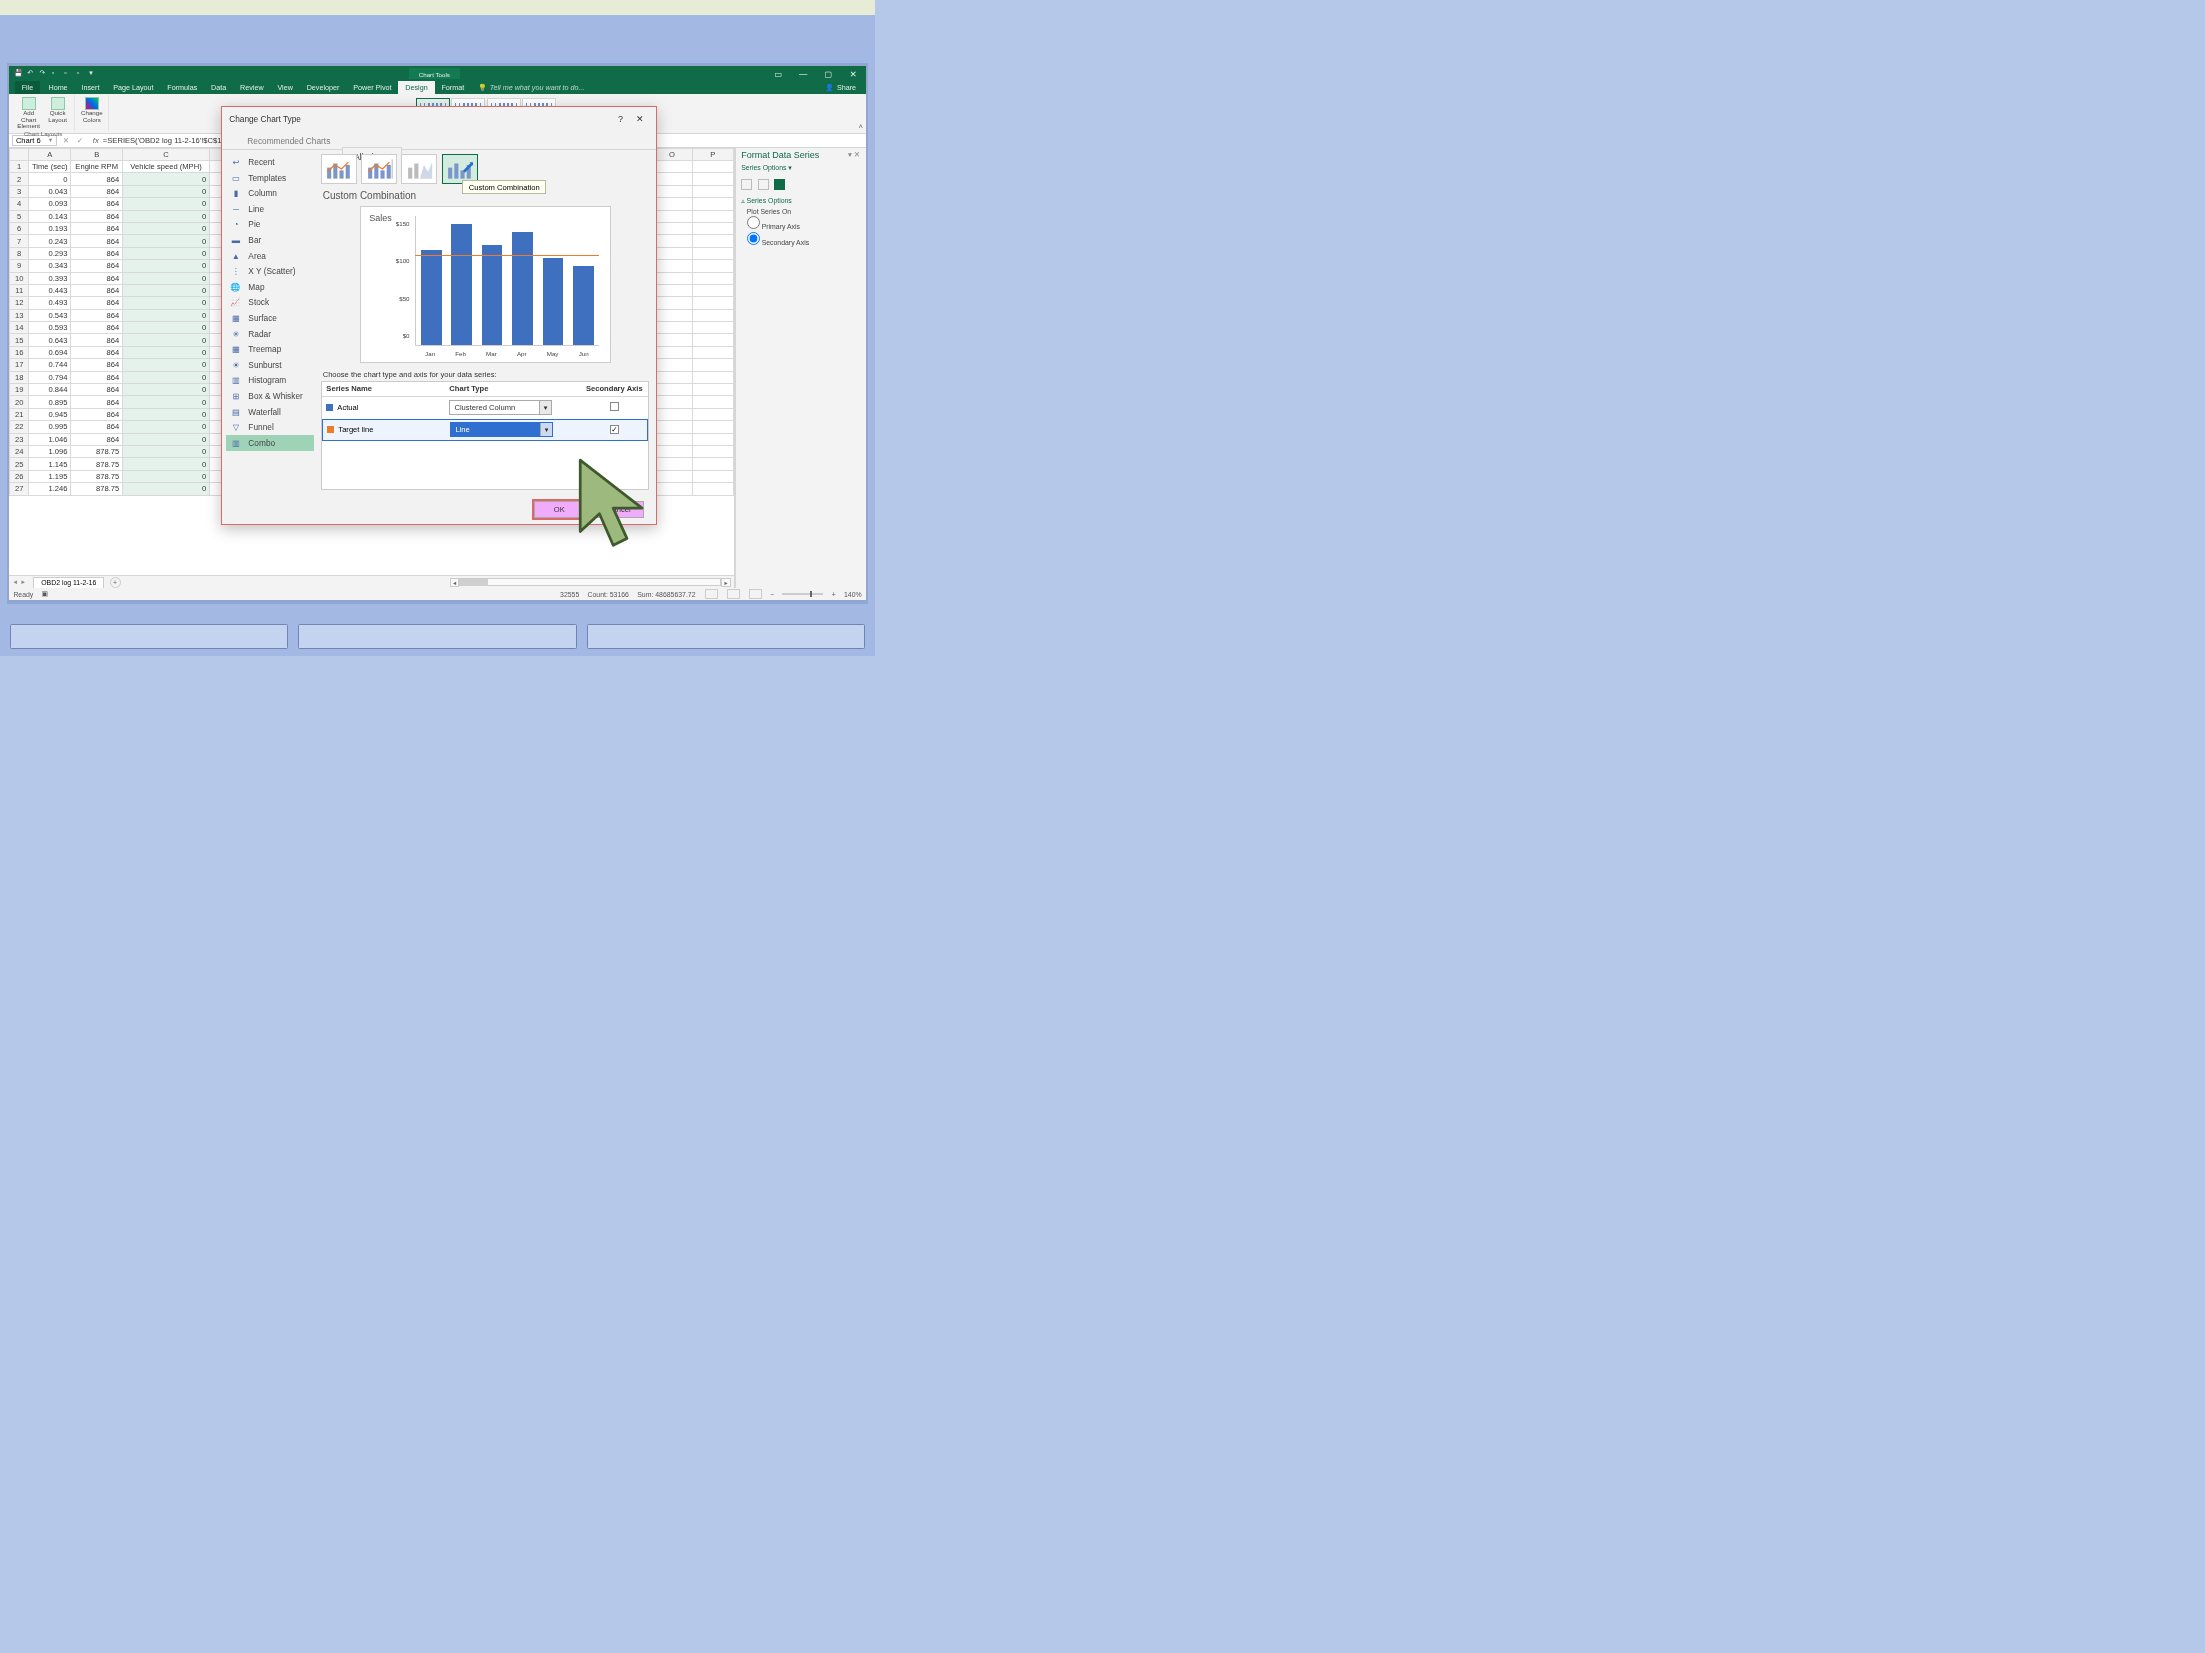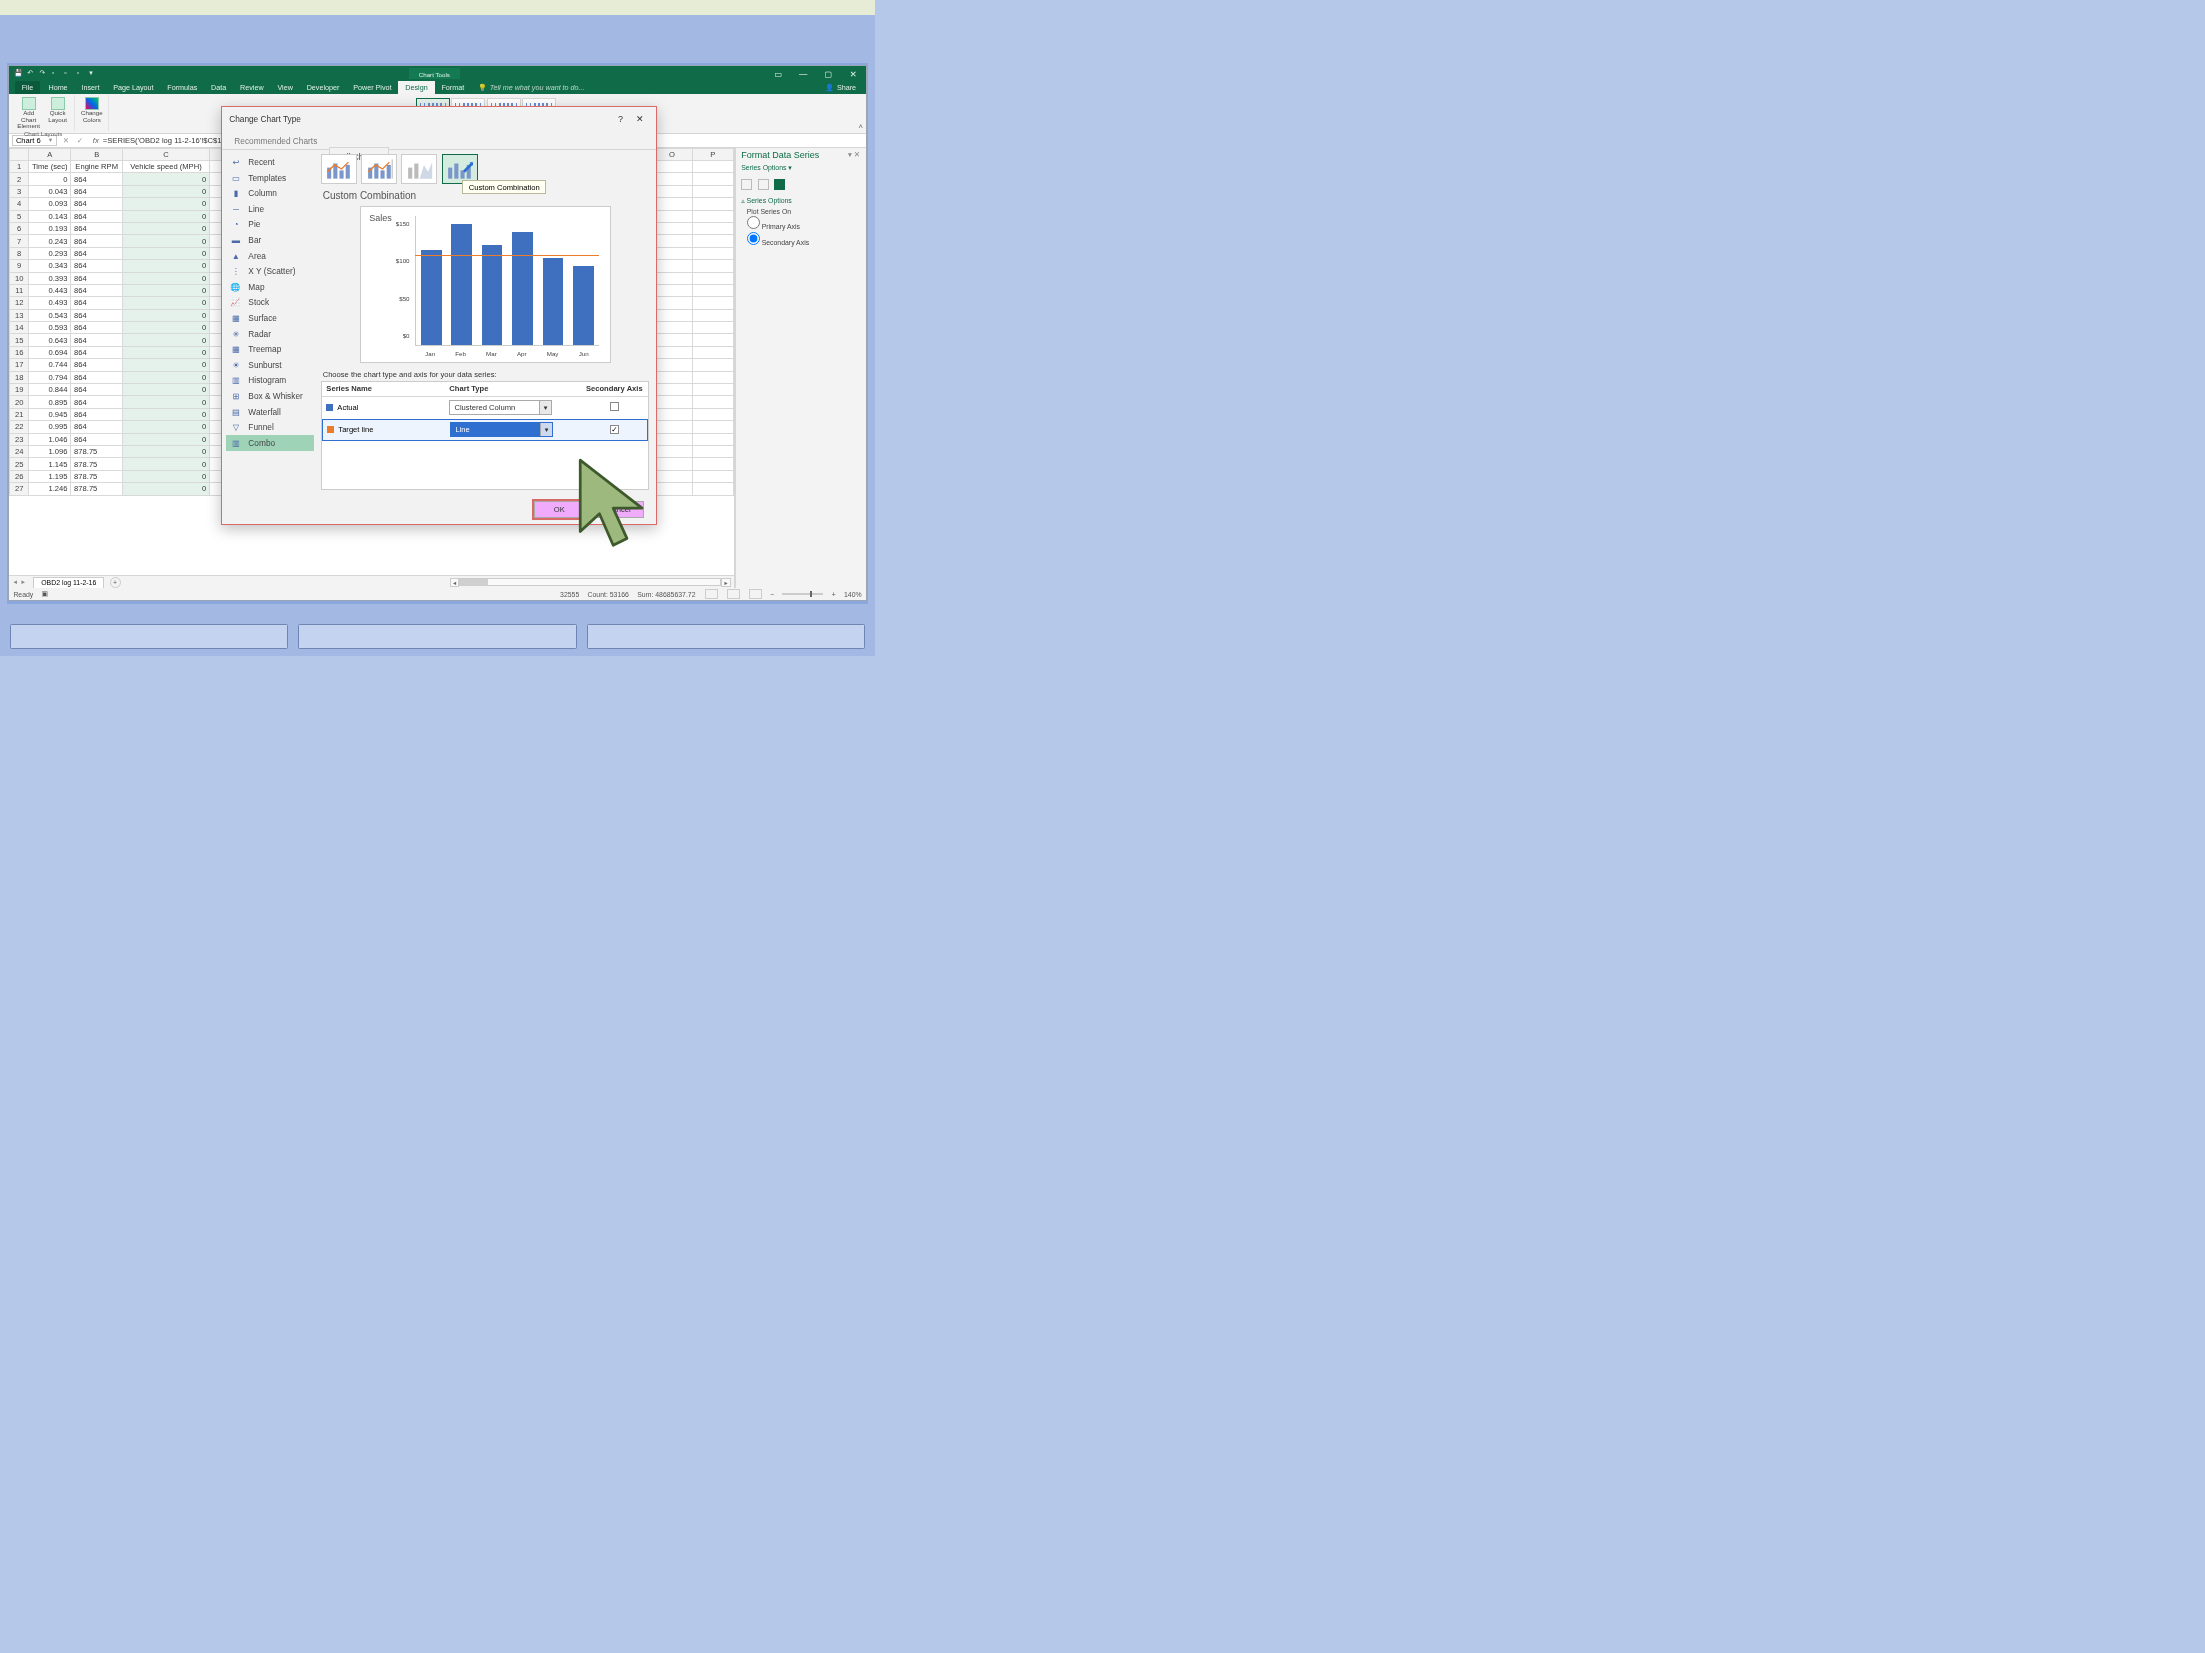--- a/index.html
+++ b/index.html
@@ -50,21 +50,21 @@
 
 
 .content { flex: 1; display: flex; position: relative; overflow: hidden; }
 .sheet { flex: 1; display: flex; flex-direction: column; border-right: 0.7px solid #d6d6d6; position: relative; }
 .grid { flex: 1; overflow: hidden; font-size: 7.6px; color: #333; position: relative; }
 table.cells { border-collapse: collapse; table-layout: fixed; }
 table.cells th, table.cells td { border: 0.7px solid #d9d9d9; height: 12.4px; padding: 0 2.8px; white-space: nowrap; overflow: hidden; }
 table.cells th { background: #f3f3f3; font-weight: normal; color: #444; text-align: center; font-size: 7.6px; }
 .rowhdr { width: 19.3px; text-align: center; background: #f3f3f3; }
 .colA { width: 40px; text-align: right; }
-.colB { width: 52px; }
+.colB { width: 52px; text-align: right; }
 .colC { width: 88px; text-align: right; }
 .colW { width: 44px; }
 .sel-col { background: #e5f1eb; }
 th.sel-col-h { background:#cdebda; }
 .hdr-row td { text-align: center !important; background: #fff; }
 
 
 .sheet-tabs { height: 12.4px; background: #f3f3f3; display: flex; align-items: center; font-size: 6.9px; border-top: 0.7px solid #d6d6d6; }
 .sheet-tabs .nav { padding: 0 4.1px; color: #888; letter-spacing:1.4px;}
 .sheet-tabs .stab { border: 0.7px solid #ccc; border-bottom: none; background: #fff; padding: 1.4px 6.9px; margin-left: 2.8px; }
@@ -90,21 +90,21 @@
 .fmtpane .icons span { width: 11px; height: 11px; border: 0.7px solid #bbb; }
 .fmtpane .icons span.on { background:#0f6b48; border-color:#0f6b48;}
 .fmtpane .sect { color: #0f6b48; font-size: 6.9px; margin-bottom: 2.8px; }
 .fmtpane label { display: block; margin: 1.4px 0 1.4px 5.5px; font-size: 6.9px; }
 
 
 .dialog { position: absolute; top: 40px; left: 212px; width: 436px; height: 419px; background: #f2f2f2; border: 1.4px solid #d86b67; box-shadow: 0 4.1px 13.8px rgba(0,0,0,.25); display: flex; flex-direction: column; z-index: 50; }
 .dlg-title { height: 23.4px; display: flex; align-items: center; padding: 0 6.9px; font-size: 8.3px; color: #333; }
 .dlg-title .t { flex: 1; }
 .dlg-title .hlp, .dlg-title .x { width: 19.3px; text-align: center; font-size: 9px; cursor: pointer; color: #333; }
-.dlg-tabs { display: flex; border-bottom: 0.7px solid #d6d6d6; padding-left: 0; }
+.dlg-tabs { display: flex; border-bottom: 0.7px solid #d6d6d6; padding-left: 13px; }
 .dlg-tabs .dtab { padding: 4.1px 11px 3.4px; font-size: 8.3px; color: #777; border: 0.7px solid transparent; border-bottom: none; cursor: pointer; }
 .dlg-tabs .dtab.active { background: #f2f2f2; color: #333; border-color: #d6d6d6; position: relative; top: 16px; }
 .dlg-body { flex: 1; display: flex; padding: 4.1px 6.9px 4.1px 4.1px; }
 .dlg-left { width: 88px; }
 .cat { display: flex; align-items: center; gap: 6.9px; padding: 2.8px 4.1px; font-size: 8.3px; color: #444; cursor: pointer; }
 .cat.sel { background: #9fd3b8; }
 .cat .ci { width: 11px; height: 9.6px; display: inline-flex; align-items:center; justify-content:center; color:#4a6aa8; font-size:8.3px;}
 .dlg-right { flex: 1; padding-left: 6.9px; display: flex; flex-direction: column; }
 .subtype-row { display: flex; gap: 4.1px; margin-bottom: 2.8px; position:relative;}
 .subtype { width: 36px; height: 30px; border: 0.7px solid #ccc; background: #fff; display: flex; align-items: center; justify-content: center; cursor: pointer; }

